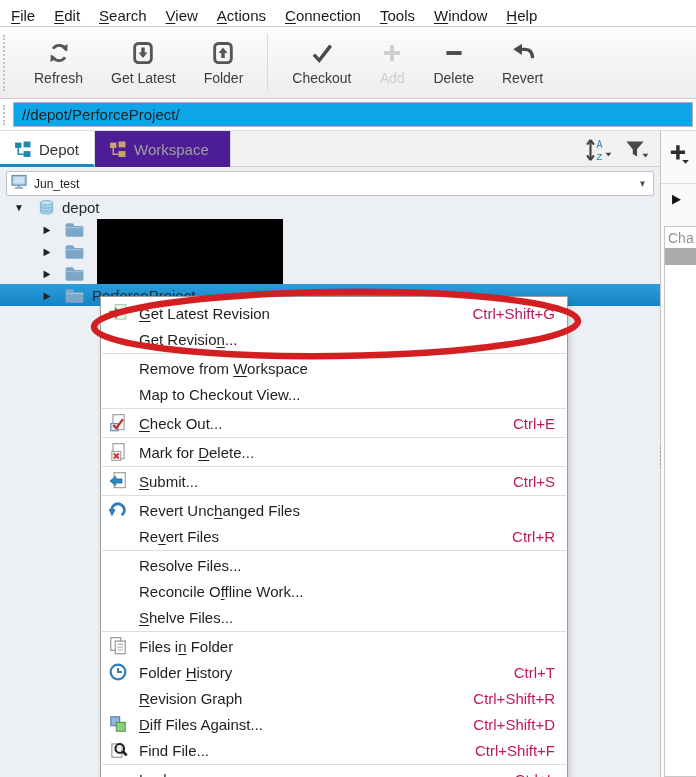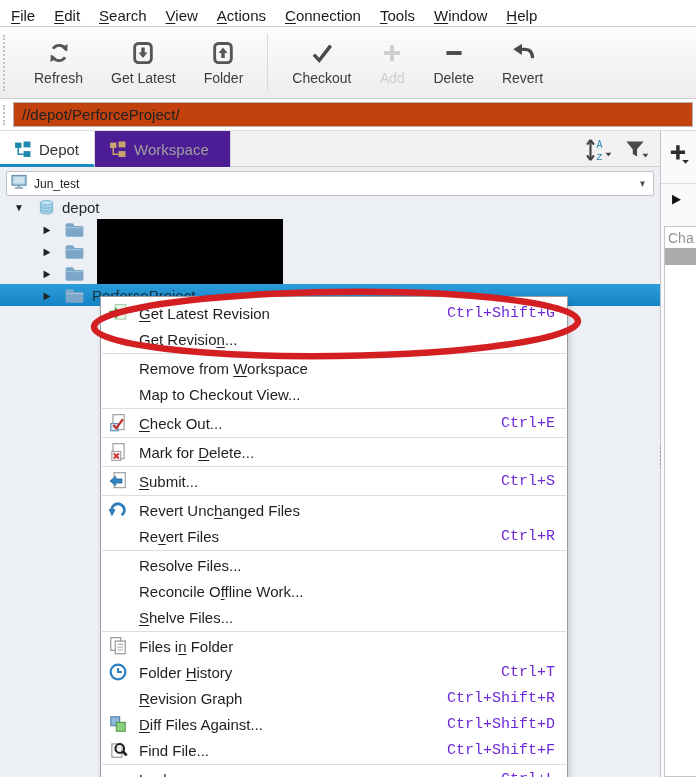--- a/index.html
+++ b/index.html
@@ -26,21 +26,21 @@
   .tb-btn.disabled .tb-label { color:#cfcfcf; }
   .tb-sep { width:1px; height:58px; background:#d9d9d9; margin:0 10px; }
   .tb-icon svg { display:block; }
 
   
   .addr-row { position:absolute; left:0; top:99px; width:696px; height:32px;
     background:#fff; border-bottom:1px solid #dcdcdc; }
   .addr-grip { position:absolute; left:3px; top:6px; height:20px; width:4px;
     border-left:2px dotted #c3c3c3; }
   .addr-input { position:absolute; left:13px; top:3px; width:680px; height:25px;
-    border:1px solid #b5b5b5; background:#c2410c; font-size:15px; color:#222;
+    border:1px solid #b5b5b5; background:#0ea5e9; font-size:15px; color:#222;
     padding:0 8px; font-family:"Liberation Sans","DejaVu Sans",sans-serif; }
 
   
   .tab-row { position:absolute; left:0; top:131px; width:660px; height:36px;
     background:#f1f1f1; border-bottom:1px solid #cfcfcf; }
   .tab { position:absolute; top:0; height:36px; display:flex; align-items:center;
     gap:8px; padding:0 14px; font-size:15px; }
   .tab-depot { left:0; width:95px; background:#fff; color:#333;
     border-right:1px solid #d5d5d5; }
   .tab-depot::after { content:""; position:absolute; left:0; bottom:0;
@@ -86,22 +86,22 @@
 
   
   .ctx-menu { position:absolute; left:100px; top:296px; width:468px;
     background:#fff; border:1px solid #9c9c9c; padding:3px 0; z-index:30;
     box-shadow:2px 3px 6px rgba(0,0,0,0.15); }
   .mi { height:26px; display:flex; align-items:center; padding:0 12px 0 5px; }
   .mi-icon { width:24px; height:20px; flex-shrink:0; margin-right:9px;
     display:flex; align-items:center; justify-content:center; }
   .mi-label { font-size:15px; color:#1f1f1f; white-space:nowrap; flex:1; }
   .mi-label u { text-underline-offset:2px; }
-  .mi-shortcut { font-size:15px; color:#6d28d9; margin-left:20px;
-    white-space:nowrap;font-family:Liberation Mono, monospace; }
+  .mi-shortcut { font-size:15px; color:#be185d; margin-left:20px;
+    white-space:nowrap; }
   .mi-sep { border-top:1px solid #dedede; margin:1px 1px; }
 
   
   .annotation { position:absolute; left:86px; top:286px; z-index:40;
     pointer-events:none; }
 </style>
 </head>
 <body>
 
 <div class="menubar">

